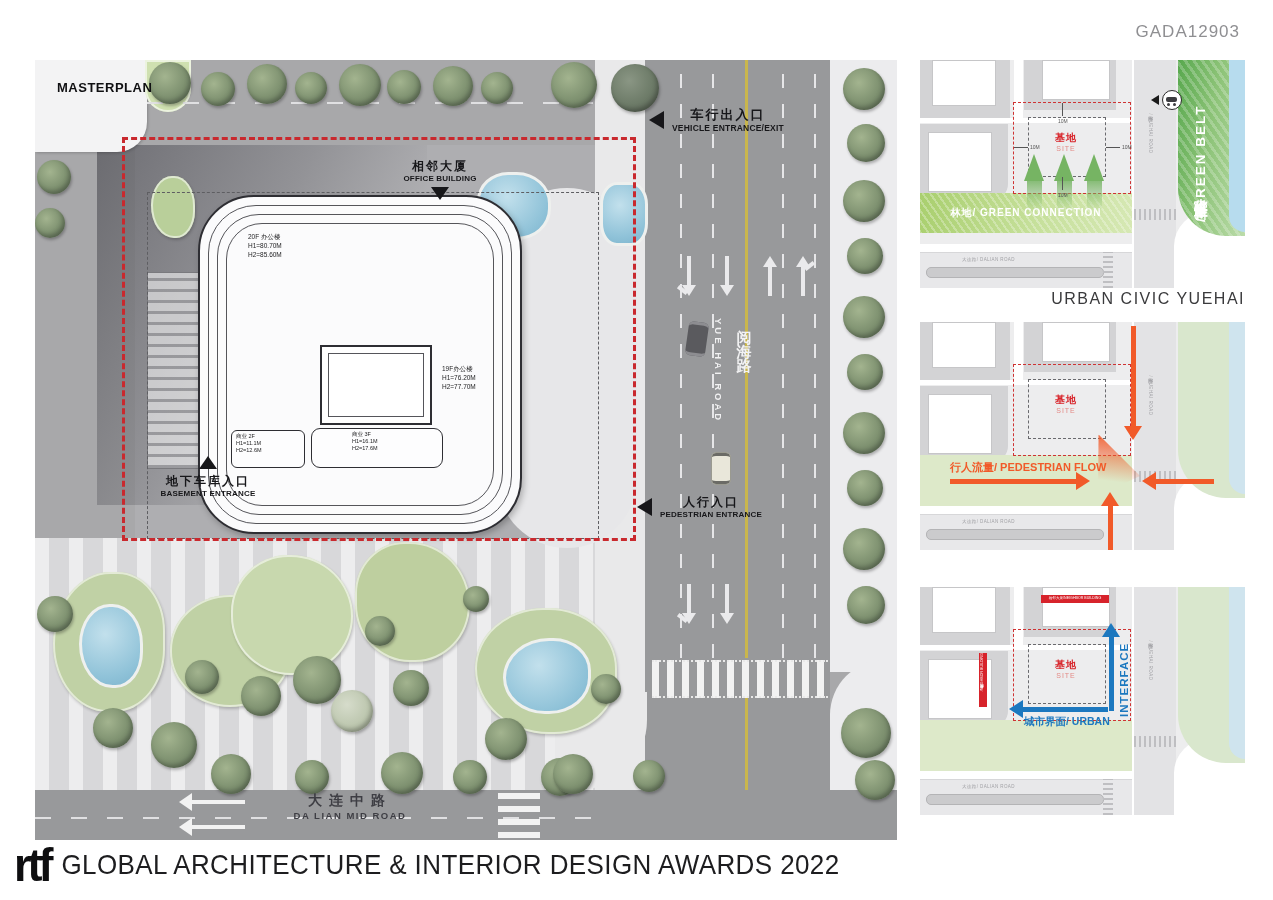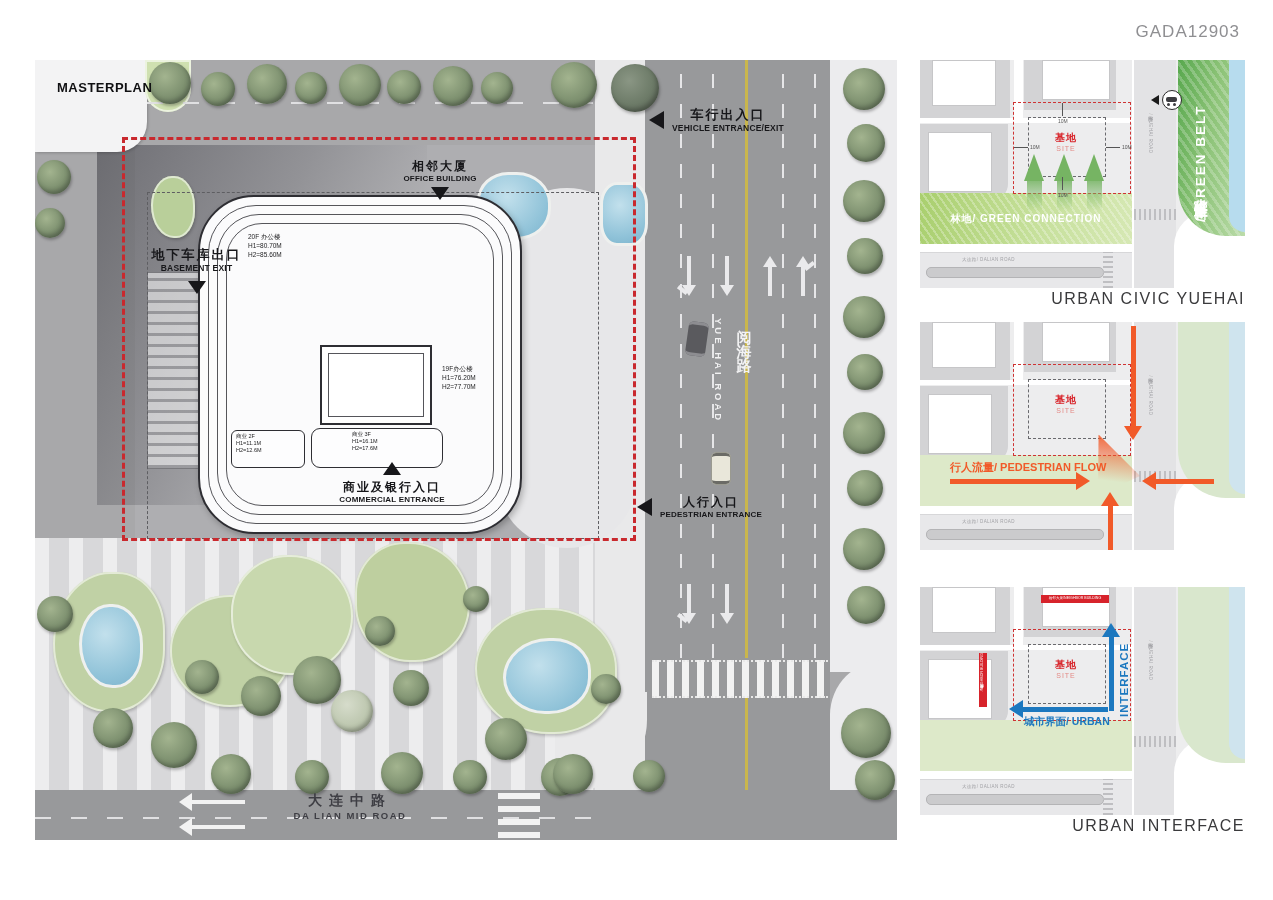--- a/index.html
+++ b/index.html
@@ -325,32 +325,27 @@
         <span class="en">VEHICLE ENTRANCE/EXIT</span>
       </div>
     </div>
 
     <div class="lbl sm col" style="left:345px;top:100px;width:120px;">
       <span class="zh">相邻大厦</span>
       <span class="en">OFFICE BUILDING</span>
       <div class="tri tri-down" style="margin-top:2px;"></div>
     </div>
 
-    <div class="lbl col" style="left:84px;top:188px;width:155px;">
-      <span class="zh">地下车库出口</span>
-      <span class="en">BASEMENT EXIT</span>
-      <div class="tri tri-down" style="margin-top:6px;"></div>
-    </div>
-
-
-    <div class="lbl sm col" style="left:262px;top:402px;width:190px;">
+
+    <div class="lbl sm col" style="left:88px;top:396px;width:170px;">
       <div class="tri tri-up" style="margin-bottom:4px;"></div>
-      <span class="zh">商业及银行入口</span>
-      <span class="en">COMMERCIAL ENTRANCE</span>
-    </div>
+      <span class="zh">地下车库入口</span>
+      <span class="en">BASEMENT ENTRANCE</span>
+    </div>
+
 
     <div class="lbl sm row" style="left:602px;top:436px;">
       <div class="tri tri-left"></div>
       <div class="col">
         <span class="zh">人行入口</span>
         <span class="en">PEDESTRIAN ENTRANCE</span>
       </div>
     </div>
 
     <div class="vroad" style="left:678px;top:258px;height:210px;">
@@ -368,21 +363,21 @@
 
     <div class="mm" style="top:0;">
       <div class="abs bg" style="left:0;top:0;width:90px;height:58px;"></div>
       <div class="abs bw" style="left:12px;top:0;width:62px;height:44px;"></div>
       <div class="abs bg" style="left:104px;top:0;width:92px;height:50px;"></div>
       <div class="abs bw" style="left:122px;top:0;width:66px;height:38px;"></div>
       <div class="abs wline" style="left:94px;top:0;width:9px;height:58px;"></div>
       <div class="abs wline" style="left:0;top:58px;width:212px;height:5px;"></div>
       <div class="abs bg" style="left:0;top:64px;width:88px;height:76px;border-radius:0 0 16px 0;"></div>
       <div class="abs bw" style="left:8px;top:72px;width:62px;height:58px;"></div>
-      <div class="abs band vivid" style="left:0;top:133px;width:212px;height:51px;">
+      <div class="abs band vivid" style="left:0;top:133px;width:212px;height:40px;">
         <div class="band-lbl">林地/ GREEN CONNECTION</div>
       </div>
       <div class="abs wline" style="left:0;top:184px;width:212px;height:8px;"></div>
       <div class="abs broad" style="left:0;top:192px;width:212px;height:36px;">
         <span class="rl">大连路/ DALIAN ROAD</span>
         <div class="median" style="left:6px;top:14px;width:176px;height:9px;"></div>
       </div>
       <div class="abs xwalk2" style="left:183px;top:192px;width:10px;height:36px;"></div>
       <div class="abs vr" style="left:212px;top:0;width:42px;height:228px;">
         <span class="vr-lbl" style="left:14px;top:52px;">阅海路/ YUEHAI ROAD</span>
@@ -507,17 +502,20 @@
       <div class="nb vert" style="left:59px;top:66px;width:8px;height:54px;">
         <span class="t">相邻大厦/NEIGHBOR BUILDING</span>
       </div>
       <div class="bline" style="left:189px;top:48px;width:5px;height:76px;"></div>
       <div class="bhead up" style="left:182px;top:36px;"></div>
       <div class="if-v" style="left:198px;top:50px;height:80px;">INTERFACE</div>
       <div class="bline" style="left:102px;top:120px;width:86px;height:5px;"></div>
       <div class="bhead left" style="left:89px;top:113px;"></div>
       <div class="if-h" style="left:104px;top:128px;">城市界面/ URBAN</div>
     </div>
-    <div class="panel-cap" style="top:757px;">URBAN INTERFACE</div>
   </div>
 
+  <div class="footer">
+    <div class="rtf">rtf</div>
+    <div class="ftitle">GLOBAL ARCHITECTURE &amp; INTERIOR DESIGN AWARDS 2022</div>
+  </div>
 
 </div>
 
 </body></html>

